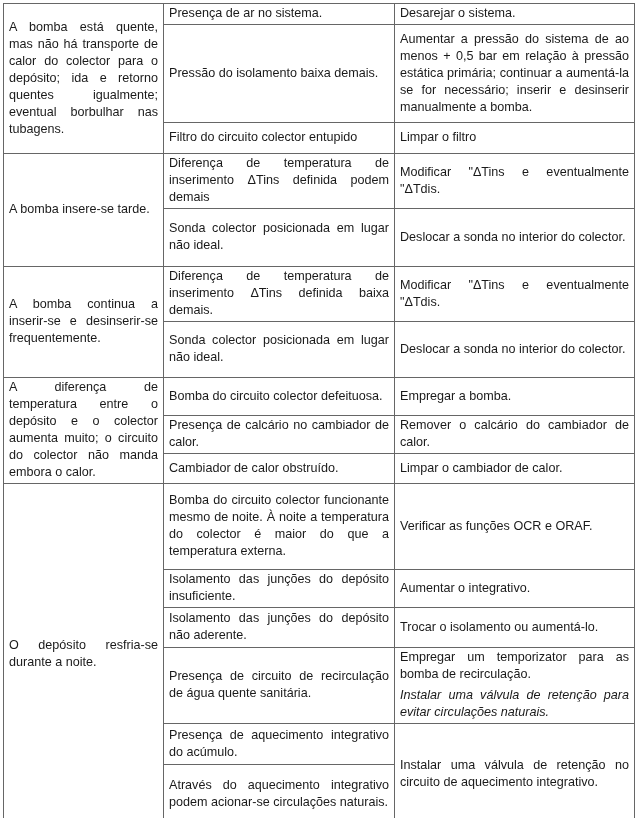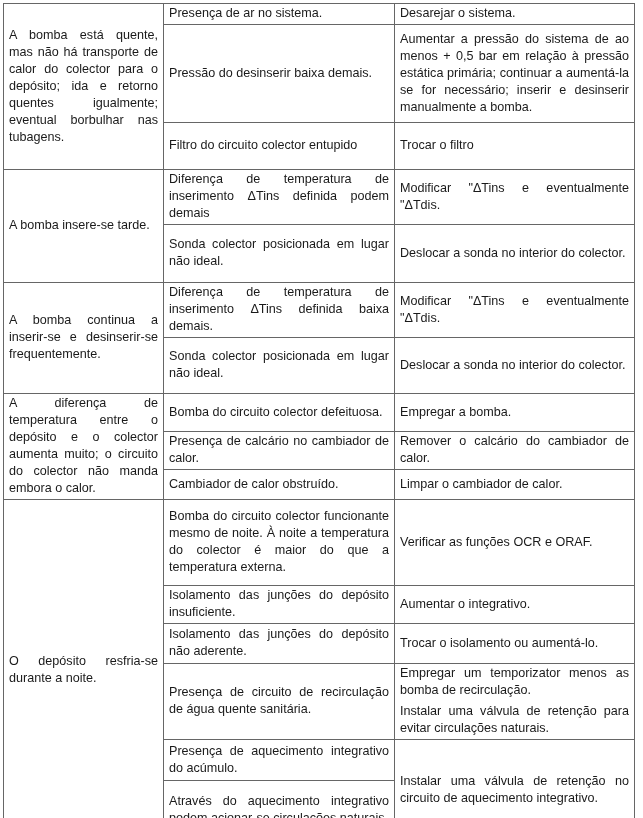--- a/index.html
+++ b/index.html
@@ -16,45 +16,45 @@
       font-size: 12.6px; line-height: 17px;
       vertical-align: middle; text-align: justify;
       text-align-last: left;
       margin-top: 40px;
     }
     td.prob { font-weight: normal; font-size: 13px; line-height: 18px; }
     col.c1 { width: 160px; }
     col.c2 { width: 231px; }
     col.c3 { width: 240px; }
     .sol-line { display: block; }
-    .sol-line + .sol-line { margin-top: 4px; }
+    .sol-line + .sol-line { margin-top: 4px; font-style: italic; }
   </style>
 </head>
 <body>
 
 <table class="trouble">
   <colgroup>
       <col class="c1">
       <col class="c2">
       <col class="c3">
     </colgroup>
   <tbody>
 
     <tr style="height:21px">
       <td class="prob" rowspan="3">A bomba está quente, mas não há transporte de calor do colector para o depósito; ida e retorno quentes igualmente; eventual borbulhar nas tubagens.</td>
       <td>Presença de ar no sistema.</td>
       <td>Desarejar o sistema.</td>
     </tr>
     <tr style="height:98px">
-      <td>Pressão do desinserir baixa demais.</td>
+      <td>Pressão do isolamento baixa demais.</td>
       <td>Aumentar a pressão do sistema de ao menos + 0,5 bar em relação à pressão estática primária; continuar a aumentá-la se for necessário; inserir e desinserir manualmente a bomba.</td>
     </tr>
-    <tr style="height:47px">
+    <tr style="height:31px">
       <td>Filtro do circuito colector entupido</td>
-      <td>Trocar o filtro</td>
+      <td>Limpar o filtro</td>
     </tr>
 
     <tr style="height:52px">
       <td class="prob" rowspan="2">A bomba insere-se tarde.</td>
       <td>Diferença de temperatura de inserimento ΔTins definida podem demais</td>
       <td>Modificar "ΔTins e eventualmente "ΔTdis.</td>
     </tr>
     <tr style="height:58px">
       <td>Sonda colector posicionada em lugar não ideal.</td>
       <td>Deslocar a sonda no interior do colector.</td>
@@ -93,21 +93,21 @@
       <td>Isolamento das junções do depósito insuficiente.</td>
       <td>Aumentar o integrativo.</td>
     </tr>
     <tr style="height:40px">
       <td>Isolamento das junções do depósito não aderente.</td>
       <td>Trocar o isolamento ou aumentá-lo.</td>
     </tr>
     <tr style="height:73px">
       <td>Presença de circuito de recirculação de água quente sanitária.</td>
       <td>
-        <span class="sol-line">Empregar um temporizator menos as bomba de recirculação.</span>
+        <span class="sol-line">Empregar um temporizator para as bomba de recirculação.</span>
         <span class="sol-line">Instalar uma válvula de retenção para evitar circulações naturais.</span>
       </td>
     </tr>
     <tr style="height:41px">
       <td>Presença de aquecimento integrativo do acúmulo.</td>
       <td rowspan="2">Instalar uma válvula de retenção no circuito de aquecimento integrativo.</td>
     </tr>
     <tr style="height:60px">
       <td>Através do aquecimento integrativo podem acionar-se circulações naturais.</td>
     </tr>

